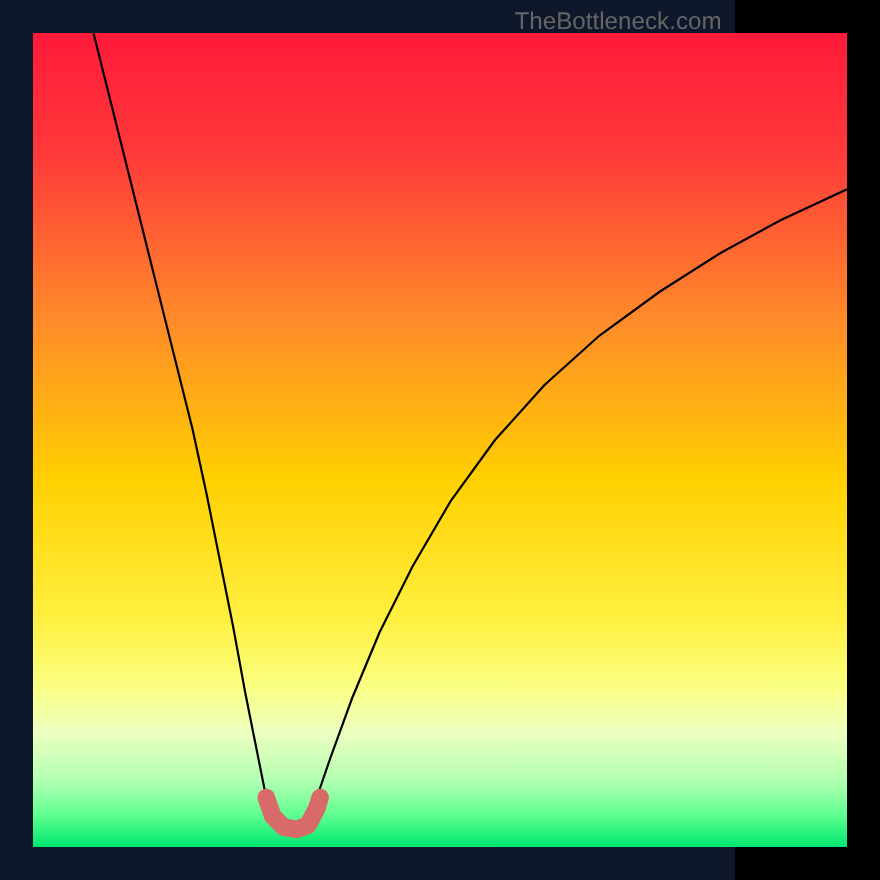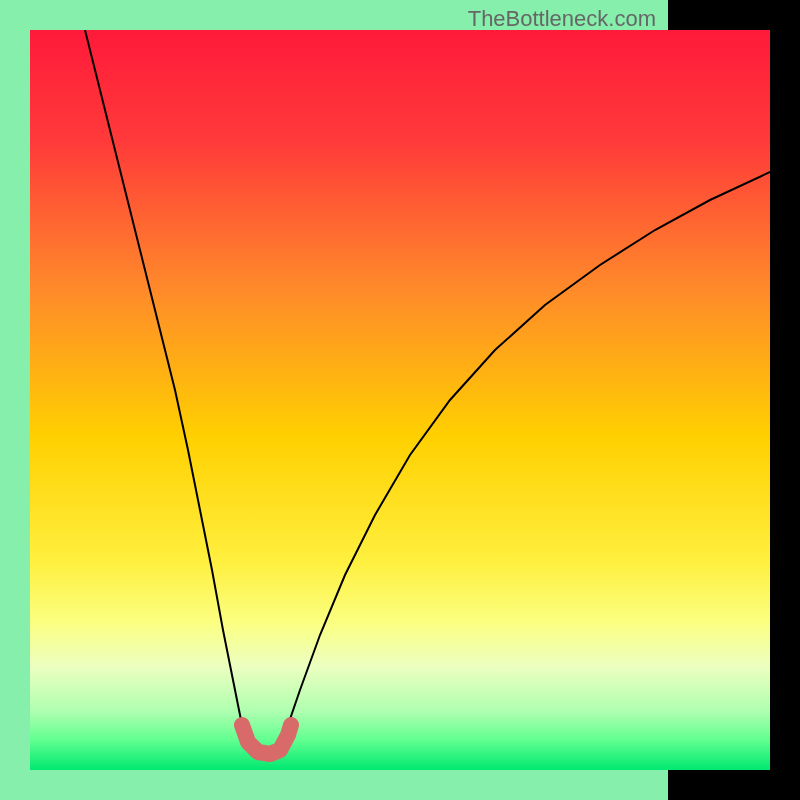--- a/index.html
+++ b/index.html
@@ -10,21 +10,21 @@
     background: #000;
     position: relative;
     font-family: Arial, sans-serif;
   }
   .frame {
     position: absolute;
     top: 0;
     left: 0;
     width: 668px;
     height: 800px;
-    background: #86efac;
+    background: #0f172a;
   }
   .plot-area {
     position: absolute;
     top: 30px;
     left: 30px;
     width: 740px;
     height: 740px;
     overflow: hidden;
   }
   .watermark {

